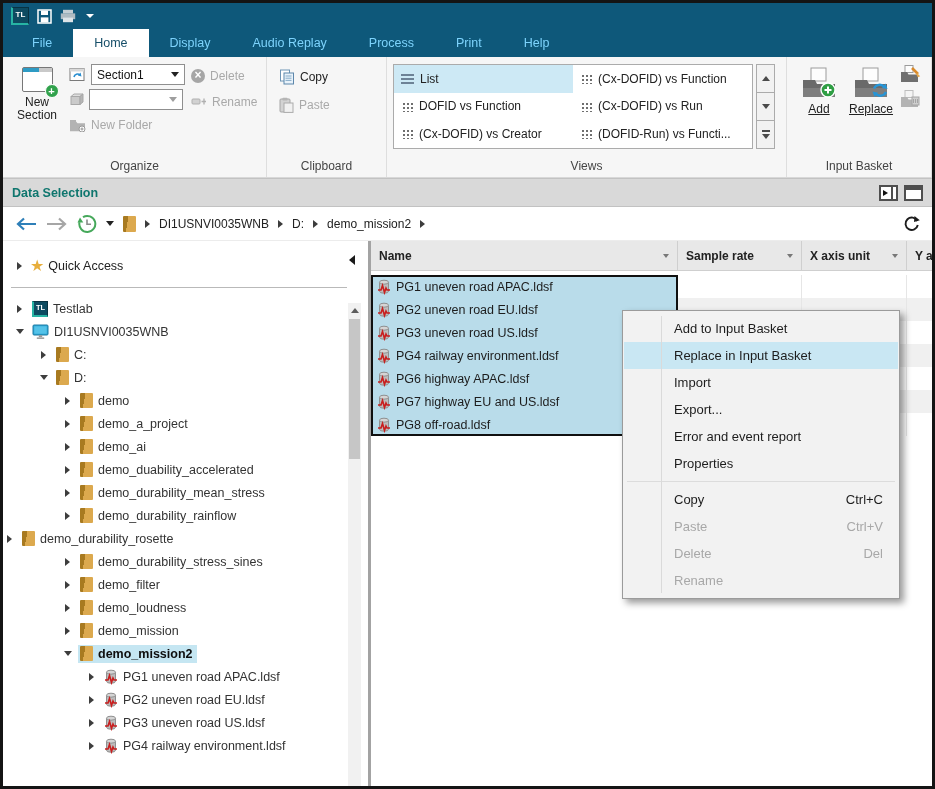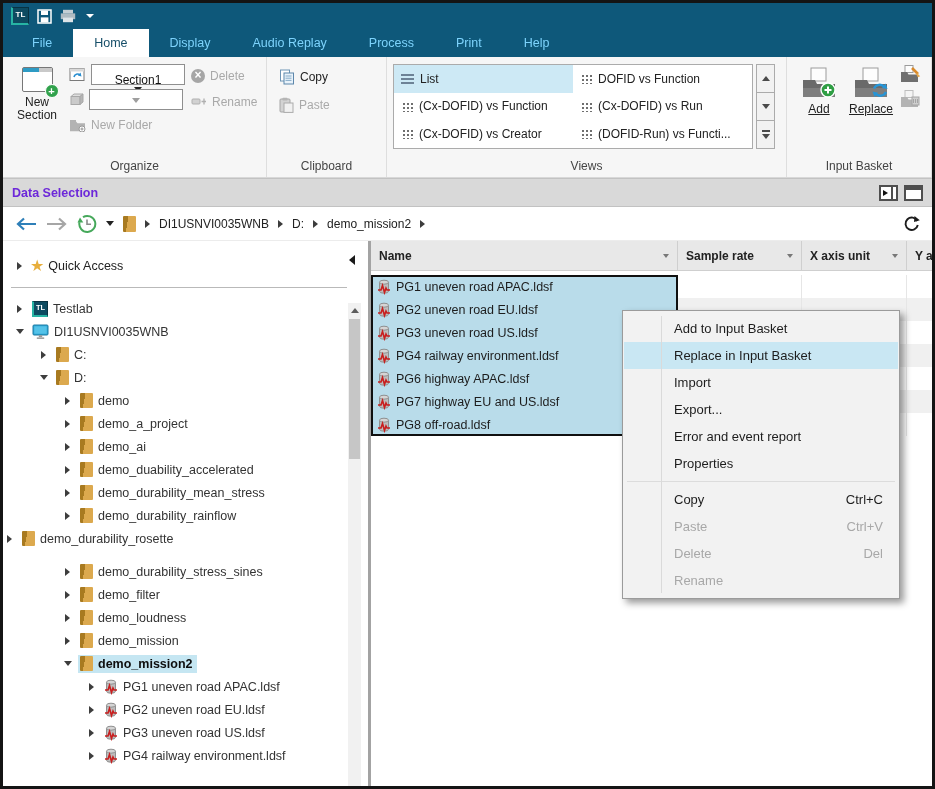--- a/index.html
+++ b/index.html
@@ -28,21 +28,21 @@
   .g-basket{flex:1;}
 
   .bigbtn{width:56px;display:flex;flex-direction:column;align-items:center;gap:4px;padding-top:3px;font-size:12px;color:#222;text-align:center;line-height:13px;}
   .ns-icon{position:relative;width:31px;height:25px;border:1.5px solid #777;border-radius:2px;background:#fff;margin-top:2px;}
   .ns-icon::before{content:"";position:absolute;left:0;top:0;height:4px;width:100%;background:linear-gradient(90deg,#2e9bc4 0 55%,#c9c9c9 55%);}
   .plusbadge{position:absolute;right:-7px;bottom:-7px;width:14px;height:14px;border-radius:50%;background:#31a24c;border:1.5px solid #fff;}
   .plusbadge::before{content:"+";position:absolute;left:0;top:-1px;width:100%;text-align:center;color:#fff;font-size:11px;font-weight:bold;line-height:15px;}
 
   .orgmid{display:flex;flex-direction:column;gap:4px;margin-left:4px;padding-top:2px;}
   .orow{display:flex;align-items:center;gap:5px;height:21px;font-size:12px;color:#222;white-space:nowrap;}
-  .combo{width:94px;height:21px;border:1px solid #8f8f8f;background:#fff;display:flex;align-items:center;justify-content:space-between;padding:8px 5px;font-size:12px;color:#111;flex-direction:column;}
+  .combo{width:94px;height:21px;border:1px solid #8f8f8f;background:#fff;display:flex;align-items:center;justify-content:space-between;padding:8px 5px;font-size:12px;color:#111;}
   .caret{width:0;height:0;border-left:4px solid transparent;border-right:4px solid transparent;border-top:5px solid #222;}
   .caret.gray{border-top-color:#9e9e9e;}
   .dtext{color:#a9a9a9;font-size:12px;}
   .btext{color:#232323;font-size:12px;}
   .orgright{display:flex;flex-direction:column;gap:5px;margin-left:6px;padding-top:3px;}
   .delcircle{width:14px;height:14px;border-radius:50%;background:#a6a6a6;position:relative;flex:none;}
   .delcircle::before{content:"×";position:absolute;left:0;top:-1px;width:14px;text-align:center;color:#fff;font-size:12px;font-weight:bold;line-height:15px;}
 
   .clipcol{display:flex;flex-direction:column;gap:7px;padding:4px 2px 0 6px;}
 
@@ -59,21 +59,21 @@
   .tri-down{width:0;height:0;border-top:5px solid #4a4a4a;border-left:4px solid transparent;border-right:4px solid transparent;}
   .gbar{width:8px;height:1.6px;background:#4a4a4a;margin-bottom:2px;}
 
   .basketrow{display:flex;padding-top:2px;}
   .bigbtn.bk{width:52px;text-decoration:underline;}
   .smallcol{display:flex;flex-direction:column;gap:7px;margin-left:2px;padding-top:1px;}
   .sbtn{display:inline-flex;}
 
   
   .panelbar{height:29px;background:#d9d9d9;border-top:1px solid #c2c2c2;border-bottom:1px solid #c2c2c2;display:flex;align-items:center;padding:0 9px;}
-  .panel-title{font-size:12.5px;font-weight:bold;color:#6d28d9;}
+  .panel-title{font-size:12.5px;font-weight:bold;color:#0f766e;}
   .pb-icons{margin-left:auto;display:flex;gap:6px;align-items:center;}
   .pb-ic{width:19px;height:16px;border:2px solid #4f4f4f;background:#fff;position:relative;}
   .pb-ic.autohide::before{content:"";position:absolute;right:3px;top:0;bottom:0;width:2px;background:#4f4f4f;}
   .pb-ic.autohide::after{content:"";position:absolute;left:2px;top:3px;border-left:5px solid #111;border-top:3.5px solid transparent;border-bottom:3.5px solid transparent;}
   .pb-ic.max::before{content:"";position:absolute;left:0;right:0;top:0;height:3px;background:#4f4f4f;}
 
   
   .navbar{height:34px;background:#fff;display:flex;align-items:center;padding:0 12px;gap:9px;border-bottom:1px solid #ececec;}
   .nav-caret{width:0;height:0;border-top:5px solid #222;border-left:4px solid transparent;border-right:4px solid transparent;}
   .bc-folder{width:13px;height:16px;background:linear-gradient(100deg,#a87a20 0 35%,#dca94e 35%);border-radius:1px;flex:none;}
@@ -261,25 +261,25 @@
     <div class="rgroup g-views">
       <div class="rcontent">
         <div class="gallery-wrap">
           <div class="gallery">
               <div class="vitem vsel">
                 <span class="icon-viewlist"></span>
                 <span class="vlabel">List</span>
               </div>
               <div class="vitem">
                 <span class="icon-viewgrid"></span>
-                <span class="vlabel">DOFID vs Function</span>
+                <span class="vlabel">(Cx-DOFID) vs Function</span>
               </div>
               <div class="vitem">
                 <span class="icon-viewgrid"></span>
-                <span class="vlabel">(Cx-DOFID) vs Function</span>
+                <span class="vlabel">DOFID vs Function</span>
               </div>
               <div class="vitem">
                 <span class="icon-viewgrid"></span>
                 <span class="vlabel">(Cx-DOFID) vs Run</span>
               </div>
               <div class="vitem">
                 <span class="icon-viewgrid"></span>
                 <span class="vlabel">(Cx-DOFID) vs Creator</span>
               </div>
               <div class="vitem">
@@ -496,21 +496,21 @@
               <span class="tlabel">demo_durability_rainflow</span>
             </span>
           </div>
           <div class="trow" style="">
             <span class="exp c"></span>
             <span class="hlwrap">
               <span class="ico-folder"></span>
               <span class="tlabel">demo_durability_rosette</span>
             </span>
           </div>
-          <div class="trow" style="padding-left: 58px; margin-top: 10px;">
+          <div class="trow" style="padding-left: 58px;">
             <span class="exp c"></span>
             <span class="hlwrap">
               <span class="ico-folder"></span>
               <span class="tlabel">demo_durability_stress_sines</span>
             </span>
           </div>
           <div class="trow" style="padding-left: 58px;">
             <span class="exp c"></span>
             <span class="hlwrap">
               <span class="ico-folder"></span>

